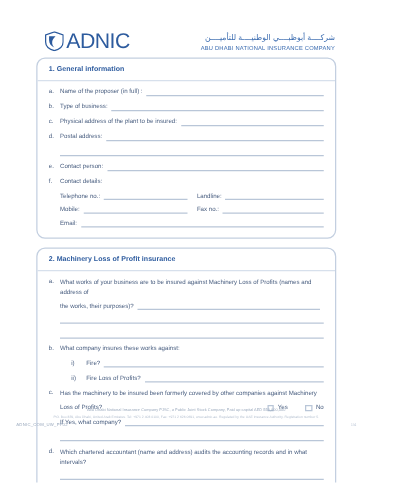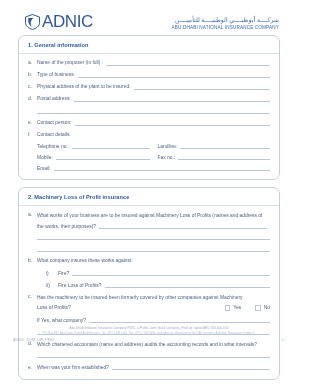--- a/index.html
+++ b/index.html
@@ -2,21 +2,21 @@
 <html><head>
 <meta charset="utf-8">
 <style>
   * { box-sizing: border-box; margin: 0; padding: 0; }
   html, body {
     width: 298px; height: 386px;
     background: #ffffff;
     font-family: "Liberation Sans", sans-serif;
     overflow: hidden;
   }
-  .page { position: relative; width: 298px; height: 345px; background: #fff; padding: 5px; }
+  .page { position: relative; width: 298px; height: 345px; background: #fff; padding: 16px; }
 
   
   .header {
     display: flex; align-items: flex-start; justify-content: space-between;
     padding: 8px 14px 4px 20px;
   }
   .logo-wrap { display: flex; align-items: center; gap: 2px; }
   .logo-mark { width: 15px; height: 16px; flex: 0 0 auto; }
   .logo-text {
     font-size: 17px; letter-spacing: -0.4px; font-weight: 400;

